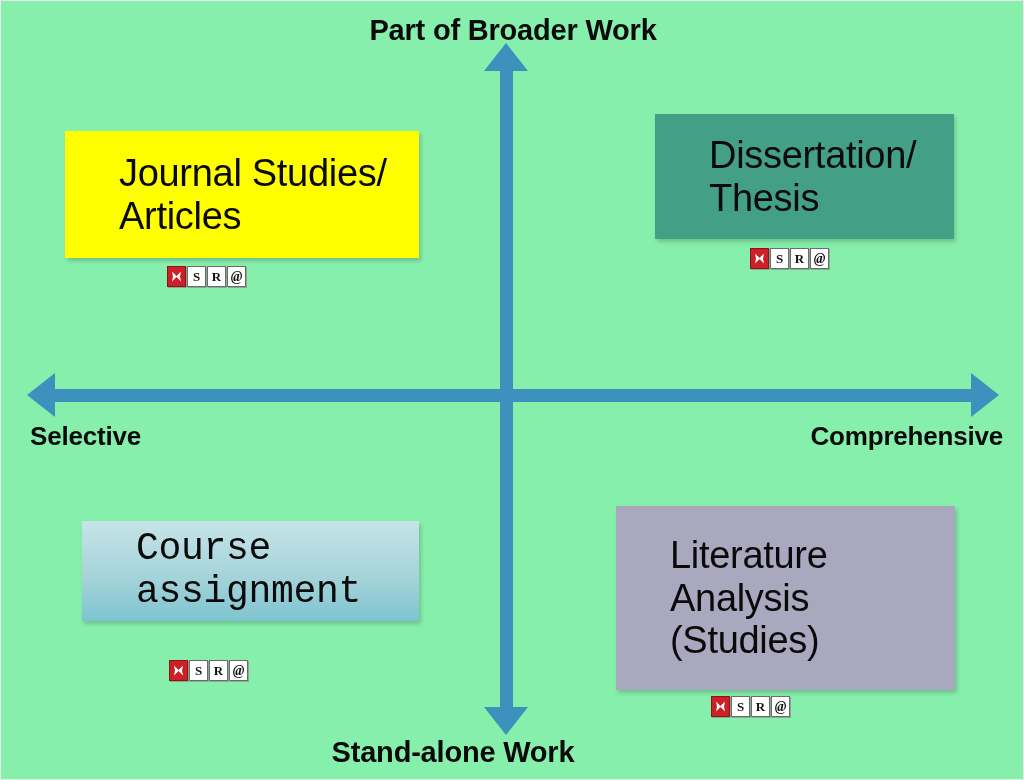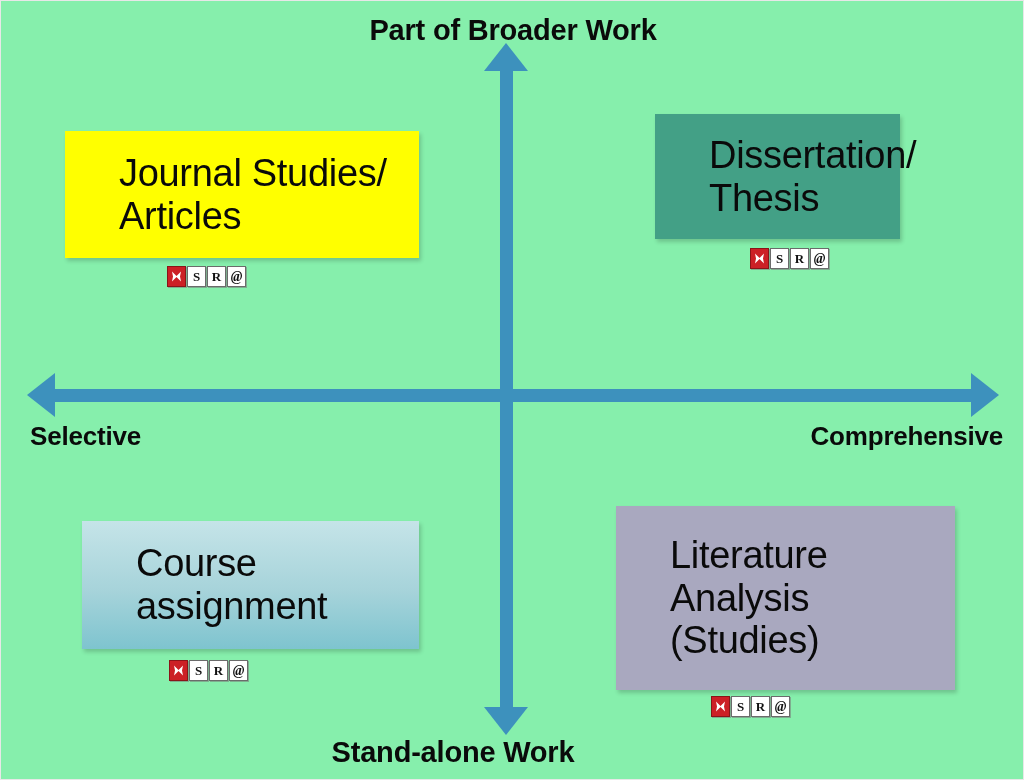--- a/index.html
+++ b/index.html
@@ -120,26 +120,27 @@
     padding-right: 8px;
     white-space: pre-line;
     letter-spacing: -0.3px;
   }
 
   #box-journal {
     left: 64px;  top: 130px;  width: 354px;  height: 127px;
     background: #ffff00;
   }
   #box-dissertation {
-    left: 654px; top: 113px;  width: 245px;  height: 125px;
+    left: 654px; top: 113px;  width: 299px;  height: 125px;
     background: #43a086;
   }
   #box-course {
-    left: 81px;  top: 520px;  width: 337px;  height: 128px;
+    left: 81px;  top: 520px;  width: 337px;  height: 100px;
     background: linear-gradient(to bottom, #c5e4e8 0%, #a6d3da 55%, #7ec4cf 100%);
+    font-family: Liberation Mono, monospace;
   }
   #box-literature {
     left: 615px; top: 505px;  width: 339px;  height: 184px;
     background: #a9a8bf;
   }
 
   
   .broken-img-group {
     position: absolute;
     display: flex;

